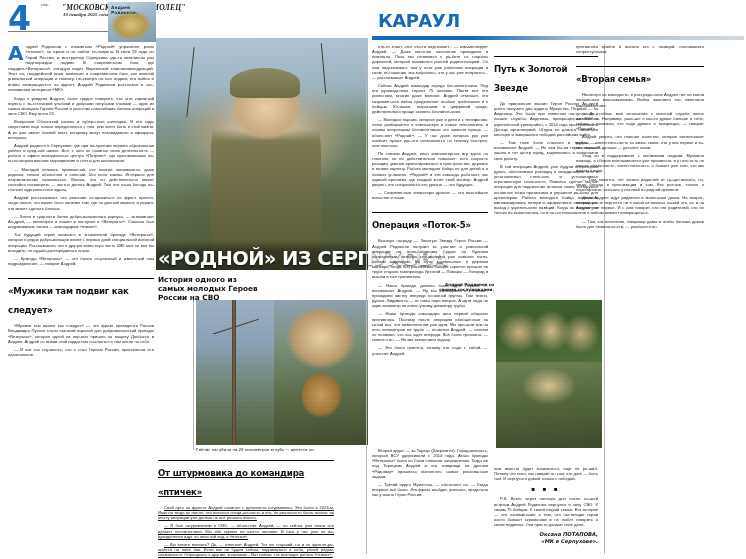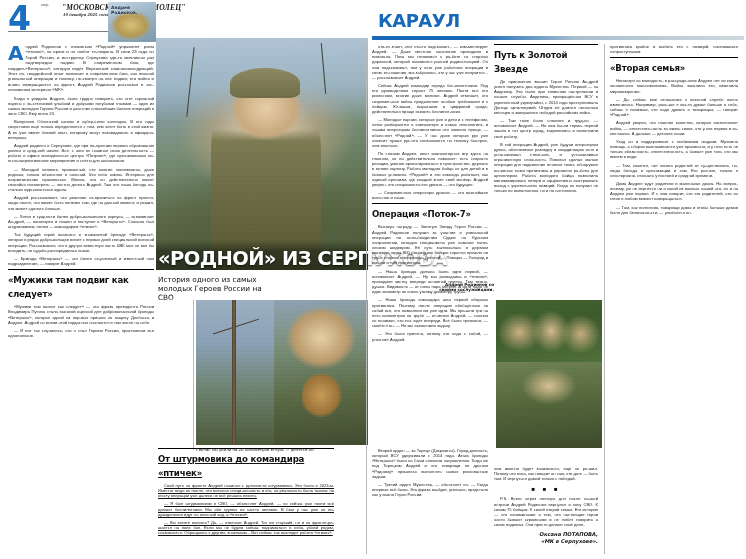--- a/index.html
+++ b/index.html
@@ -45,21 +45,21 @@
   .section-bar{
     position:absolute;left:372px;top:36px;width:372px;height:4px;
     background:linear-gradient(to right,#1669b8 0%,#1669b8 27%,#a9bfcf 55%,#cfd8de 100%);
   }
   .vline{position:absolute;top:0;width:1px;background:#b9b9b9;}
 
   
   .col{position:absolute;box-sizing:border-box;}
   .h2{
     font-family:"DejaVu Sans",sans-serif;font-weight:bold;
-    font-size:8.6px;line-height:14px;color:#111;margin:0 0 3px 0;
+    font-size:8.6px;line-height:19px;color:#111;margin:12px 0 3px 0;
     letter-spacing:-.2px;
   }
   .h2.rule{border-top:1px solid #000;padding-top:3px;}
   .body{
     font-family:"Liberation Sans","DejaVu Sans",sans-serif;
     font-size:4.15px;line-height:5.15px;text-align:justify;color:#1c1c1c;
     margin:0 0 3px 0;hyphens:auto;
   }
   .body.ind{text-indent:6px;}
   .lead{font-size:4.35px;line-height:5.4px;}
@@ -175,21 +175,21 @@
     color:#fff;font-family:"DejaVu Sans",sans-serif;font-weight:bold;
     font-size:19.5px;line-height:24px;letter-spacing:-.6px;white-space:nowrap;
     text-shadow:0 1px 2px rgba(0,0,0,.65);
   }
   .headline-shade{
     position:absolute;left:156px;top:240px;width:212px;height:32px;
     background:linear-gradient(180deg,rgba(20,26,16,0) 0%,rgba(20,26,16,.55) 35%,rgba(20,26,16,.62) 100%);
   }
   .kicker{
     position:absolute;left:158px;top:276px;width:105px;
-    font-family:"DejaVu Sans",sans-serif;font-weight:normal;
+    font-family:"DejaVu Sans",sans-serif;font-weight:bold;
     font-size:7.3px;line-height:8.8px;color:#111;
   }
   .white-wedge{
     position:absolute;left:156px;top:270px;width:212px;height:30px;background:#fff;
   }
   .white-wedge:after{
     content:"";position:absolute;right:0;top:0;width:108px;height:30px;
     background:linear-gradient(255deg,rgba(255,255,255,0) 0%,#fff 58%);
   }
 </style>
@@ -274,40 +274,40 @@
   </div>
   <div class="cap" style="left:196px;top:447px;width:130px;text-align:left;font-weight:normal;font-size:3.9px;">Сейчас мы убили на 20 километров вглубь — делятся он.</div>
 
   <div class="vline" style="left:366px;top:44px;height:510px;"></div>
   <div class="col" style="left:372px;top:44px;width:116px;">
     <p class="body ind">что-то знает, этот что-то подсказает... — ком-ментирует Андрей. — Даже местное население приходило и помогало. Пока мы готовимся к ра-боте со стороны дорожной, который занимался ранней радиостанцией. Он нам подсказывал, там у него уже работали операции и связь от-ношение, мы забрались, что у нас уже получится... — рассказывает Андрей.</p>
     <p class="body ind">Сейчас Андрей командир отряда бес-пилотников. Под его руководством служат 75 человек. Почти все его ровесники, многие даже моложе. Андрей отмечает, что современ-ная война предъявляет особые требования и к бойцам. Юношам, выросшим в цифровой среде, действительно проще освоить беспилот-ники.</p>
     <p class="body ind">— Молодые парнии, которые уже и дети и с телефоном, легко разбираются в компьютере и новых технологиях, и нашим операторам беспилотников это намного проще, — объясняет «Родной». — У нас даже которые рук уже навесит лучше рус-ята связываются на технику быстрее, чем опытные.</p>
     <p class="body ind">По словам Андрея, опыт компьютерных игр здесь на главном, но во действительно помогает: есть скорость реакции, умение ориентироваться в пространстве, держать в голове картину. Работа молодого бойца не для детей и в боевых условиях. «Родной» и его команда работают, как единый организм, где каждый знает свой манёвр. Андрей уверен, что специалисты его уровня — это будущее.</p>
     <p class="body ind">— Современные операторы дронов — это важнейшее воен-ное и наше.</p>
-    <h2 class="h2 rule">Операция «Поток-7»</h2>
+    <h2 class="h2 rule">Операция «Поток-5»</h2>
     <p class="body ind">Высшую награду — Золотую Звезду Героя России — Андрей Родионов получил за участие в уникальной операции по осво-бождению Суджи на Курском направлении, которую специалисты уже назвали такти-ческим шедевром. Её суть заключалась в дерзком манёвре, когда 800 российских бойцов скрытно прошли по трубе старого газопровода Уренгой — Помары — Ужгород и вышли в тыл противника.</p>
     <p class="body ind">— Наша бригада должна была идти первой, — вспоминает Андрей. — Ну мы разведчика и «птички», проходили чистку впереди основной группы. Там темно, душно. Видимость — от силы пара метров. А идти надо не один километр по очень узкому диаметру трубы.</p>
     <p class="body ind">— Наша бригада командира шла первой обороны противника. Поэтому после операции обобщённые за собой все, что позволяли им уже идти. Мы про-шли три на пять километров по трубе — от-метил Андрей, — совсем не понимая, что нас ждёт впереди. Всё было тревожно, — смеётся он. — Но мы выполнили задачу.</p>
     <p class="body ind">— Это было приятно, потому что надо с собой, — уточняет Андрей.</p>
   </div>
 
   <div class="col" style="left:494px;top:44px;width:104px;">
     <h2 class="h2 rule">Путь к Золотой Звезде</h2>
     <p class="body ind">До присвоения звания Героя России Ан-дрей успел получить два ордена Мужества. Первый — за Авдеевку. Это было при типичном наступлении и начале службы. Авдеевка, превращённая ВСУ в укреплённый укрепрайон, с 2014 года простреливала Донецк артиллерией. Штурм её длился несколько месяцев и завершился победой российских войск.</p>
     <p class="body ind">— Там тоже было сложнее и труд-но, — вспоминает Андрей. — Но нам бы-ли термо- первой зашла в тот центр город, закрепились и выполнили своё работу.</p>
     <p class="body ind">В той операции Андрей, уже будучи оператором дрона, обеспечивал разведку и координацию огня и устанавливал стече-ние, и устанавливал ограниченную слож-ность. Помогал сделал малые операции для подавления огневых точек, обнаружил основные точки противника и управлял ра-боты для артиллерии. Работа молодого бойца позволила минимизировать потери и эф-фективно выстраивать выход с укрепле-ниях позиций. Когда он получил не только по выполнению, но и по состоянию.</p>
   </div>
   <div class="col" style="left:372px;top:448px;width:116px;">
     <p class="body ind">Второй орден — за Торецк (Дзержинск). Город-крепость, который ВСУ удерживали с 2014 года. Атака бригады «Ветераны» была на Сажи сложном направлении. Тогда же под Торецком Андрей и его товарищи по дронам «Родному» пришлось выполнять самые рискованные задачи.</p>
     <p class="body ind">— Третий орден Мужества, — объясняет он. — Когда впервые всё было. Эта фраза вы-йдет, успешно, предстало как у важно Героя России.</p>
   </div>
 
   <div class="vline" style="left:604px;top:44px;height:510px;"></div>
-  <div class="col" style="left:610px;top:44px;width:128px;">
+  <div class="col" style="left:576px;top:44px;width:128px;">
     <p class="body">противника крайне и выбить его с позиций, считавшихся неприступными.</p>
     <h2 class="h2 rule">«Вторая семья»</h2>
     <p class="body ind">Несмотря на молодость, в рассужде-ниях Андрея нет ни капли юношеского мак-симализма. Война закалила его, изменила мировоззрение.</p>
     <p class="body ind">— Да, сейчас моё отношение к военной службе очень изменилось. Например, рань-ше я как-то думал больше о себе, сейчас я понимаю, что надо думать о товарищах, — говорит «Родной».</p>
     <p class="body ind">Андрей уверен, что главное качество, которое воспитывает война, — ответствен-ность за жизнь своих, что у них первое и ка-кое важно. А дальше — деталее наши.</p>
     <p class="body ind">Уход он и поддерживает с любимыми людьми. Мужчина помощь, а сборов выплачивается уже правильно, и у него есть не только обязанность, ответственность, а бывает уже того, что мы имеем в виде.</p>
     <p class="body ind">— Там, кажется, нет ничего родостей от су-ществовать, но, когда беседа в организации и там. Его ратные, только я неосторожно, откачать у постоей и сродной времени.</p>
     <p class="body ind">Дома Андрея ждут родители и маленькая дочка. На вопрос, почему, уж не вернётся ни в какой из важных нашей это, он и на Андрея уже первая. И с ним говорит, что его родителей, что он готов в любом момент возвращаться.</p>
     <p class="body ind">— Там, как полготово, товарищи домы и чтобы больше домов было для безопасно-сти, — улыбается он.</p>
   </div>

